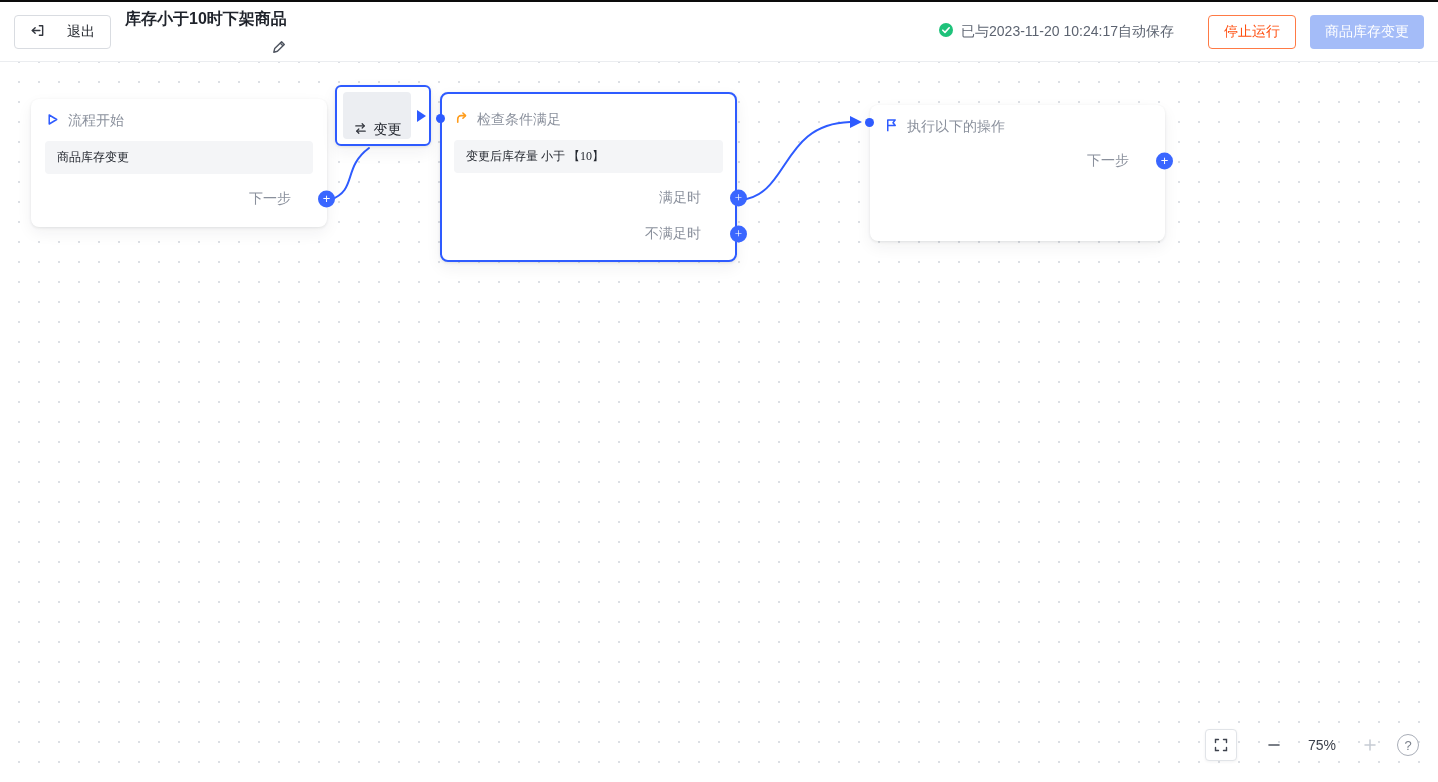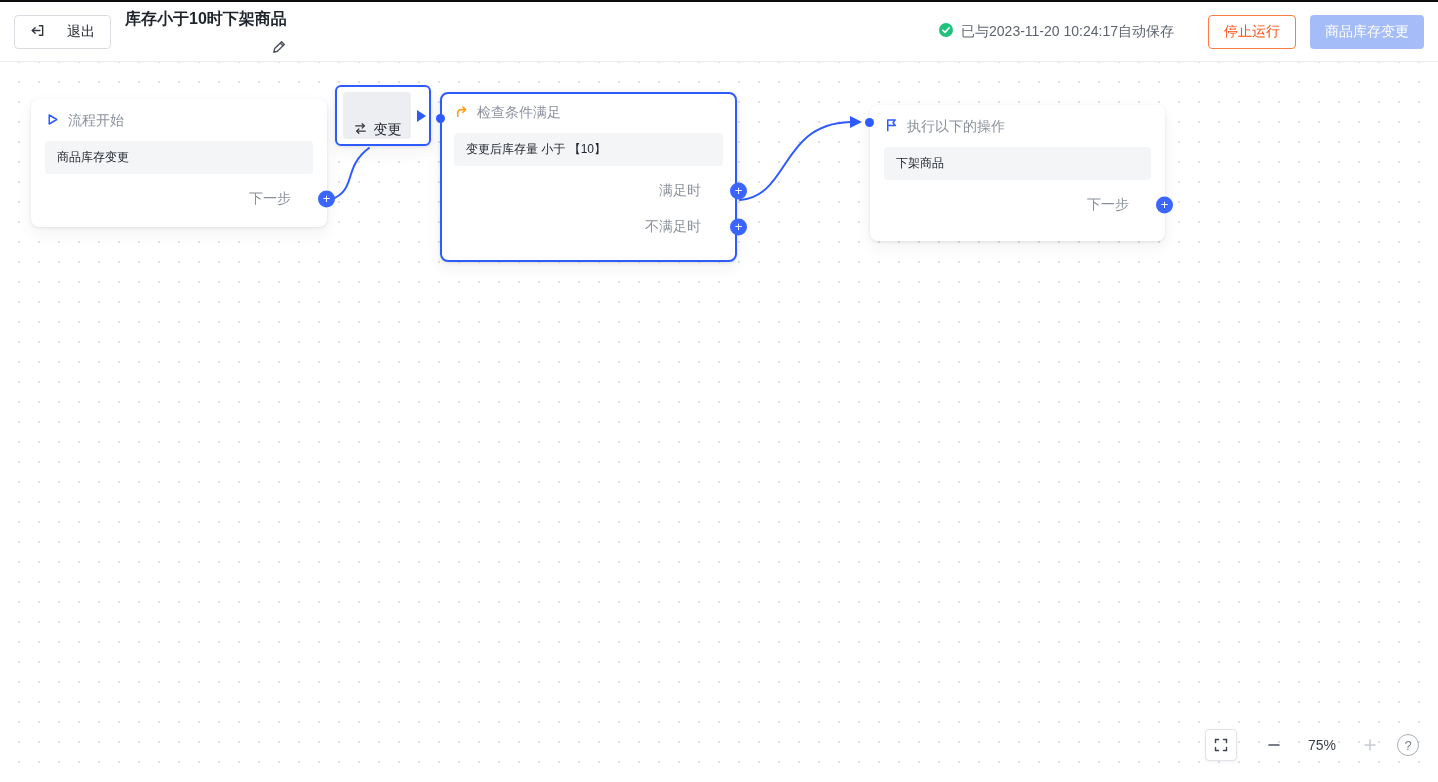--- a/index.html
+++ b/index.html
@@ -40,21 +40,21 @@
     align-items:center; justify-content:flex-end; padding-right:22px;
     font-size:14px; color:#8a909c; }
   .plus { position:absolute; top:50%; width:17px; height:17px; border-radius:50%;
     background:#3a66ff; transform:translateY(-50%); cursor:pointer; }
   .plus::before { content:"+"; position:absolute; left:50%; top:50%;
     transform:translate(-50%,-54%); color:#fff; font-size:13px; line-height:1; }
   .node-start .plus, .node-action .plus { right:-22px; }
   .node-cond .plus { right:-24px; }
 
   .node-start   { left:31px;  top:37px; width:296px; height:128px; }
-  .node-cond    { left:440px; top:30px; width:297px; height:170px; padding:10px 12px; }
+  .node-cond    { left:440px; top:30px; width:297px; height:170px; padding:16px 12px;font-family:Liberation Serif, serif; }
   .node-action  { left:870px; top:43px; width:295px; height:136px; }
 
   
   .node-trigger { left:335px; top:23px; width:96px; height:61px; padding:5px 6px;
     border-radius:6px; }
   .trigger-inner { height:100%; margin-right:12px; background:#eceef2;
     border-radius:4px; display:flex; align-items:flex-end; justify-content:center;
     gap:6px; font-size:14px; color:#23272f; }
   .out-arrow { position:absolute; right:3px; top:50%; transform:translateY(-50%);
     width:0; height:0; border-left:9px solid #2e5bff;
@@ -185,21 +185,20 @@
   <div class="node node-action">
     <span class="port-dot"></span>
     <div class="node-title">
       <span>
         <svg width="15" height="15" viewBox="0 0 16 16" fill="none" stroke="#2e5bff" stroke-width="1.6" stroke-linejoin="round">
           <path d="M4 14V2h8L9.6 5 12 8H4"></path>
         </svg>
       </span>
       <span>执行以下的操作</span>
     </div>
-    <div class="node-box">下架商品</div>
     <div class="node-row">
       <span>下一步</span>
       <span class="plus"></span>
     </div>
   </div>
 
   <div class="zoombar">
     <span class="fit-btn">
       <svg width="16" height="16" viewBox="0 0 16 16" fill="none" stroke="#3d424d" stroke-width="1.4" stroke-linecap="round">
         <path d="M2.5 5.5v-3h3"></path>

